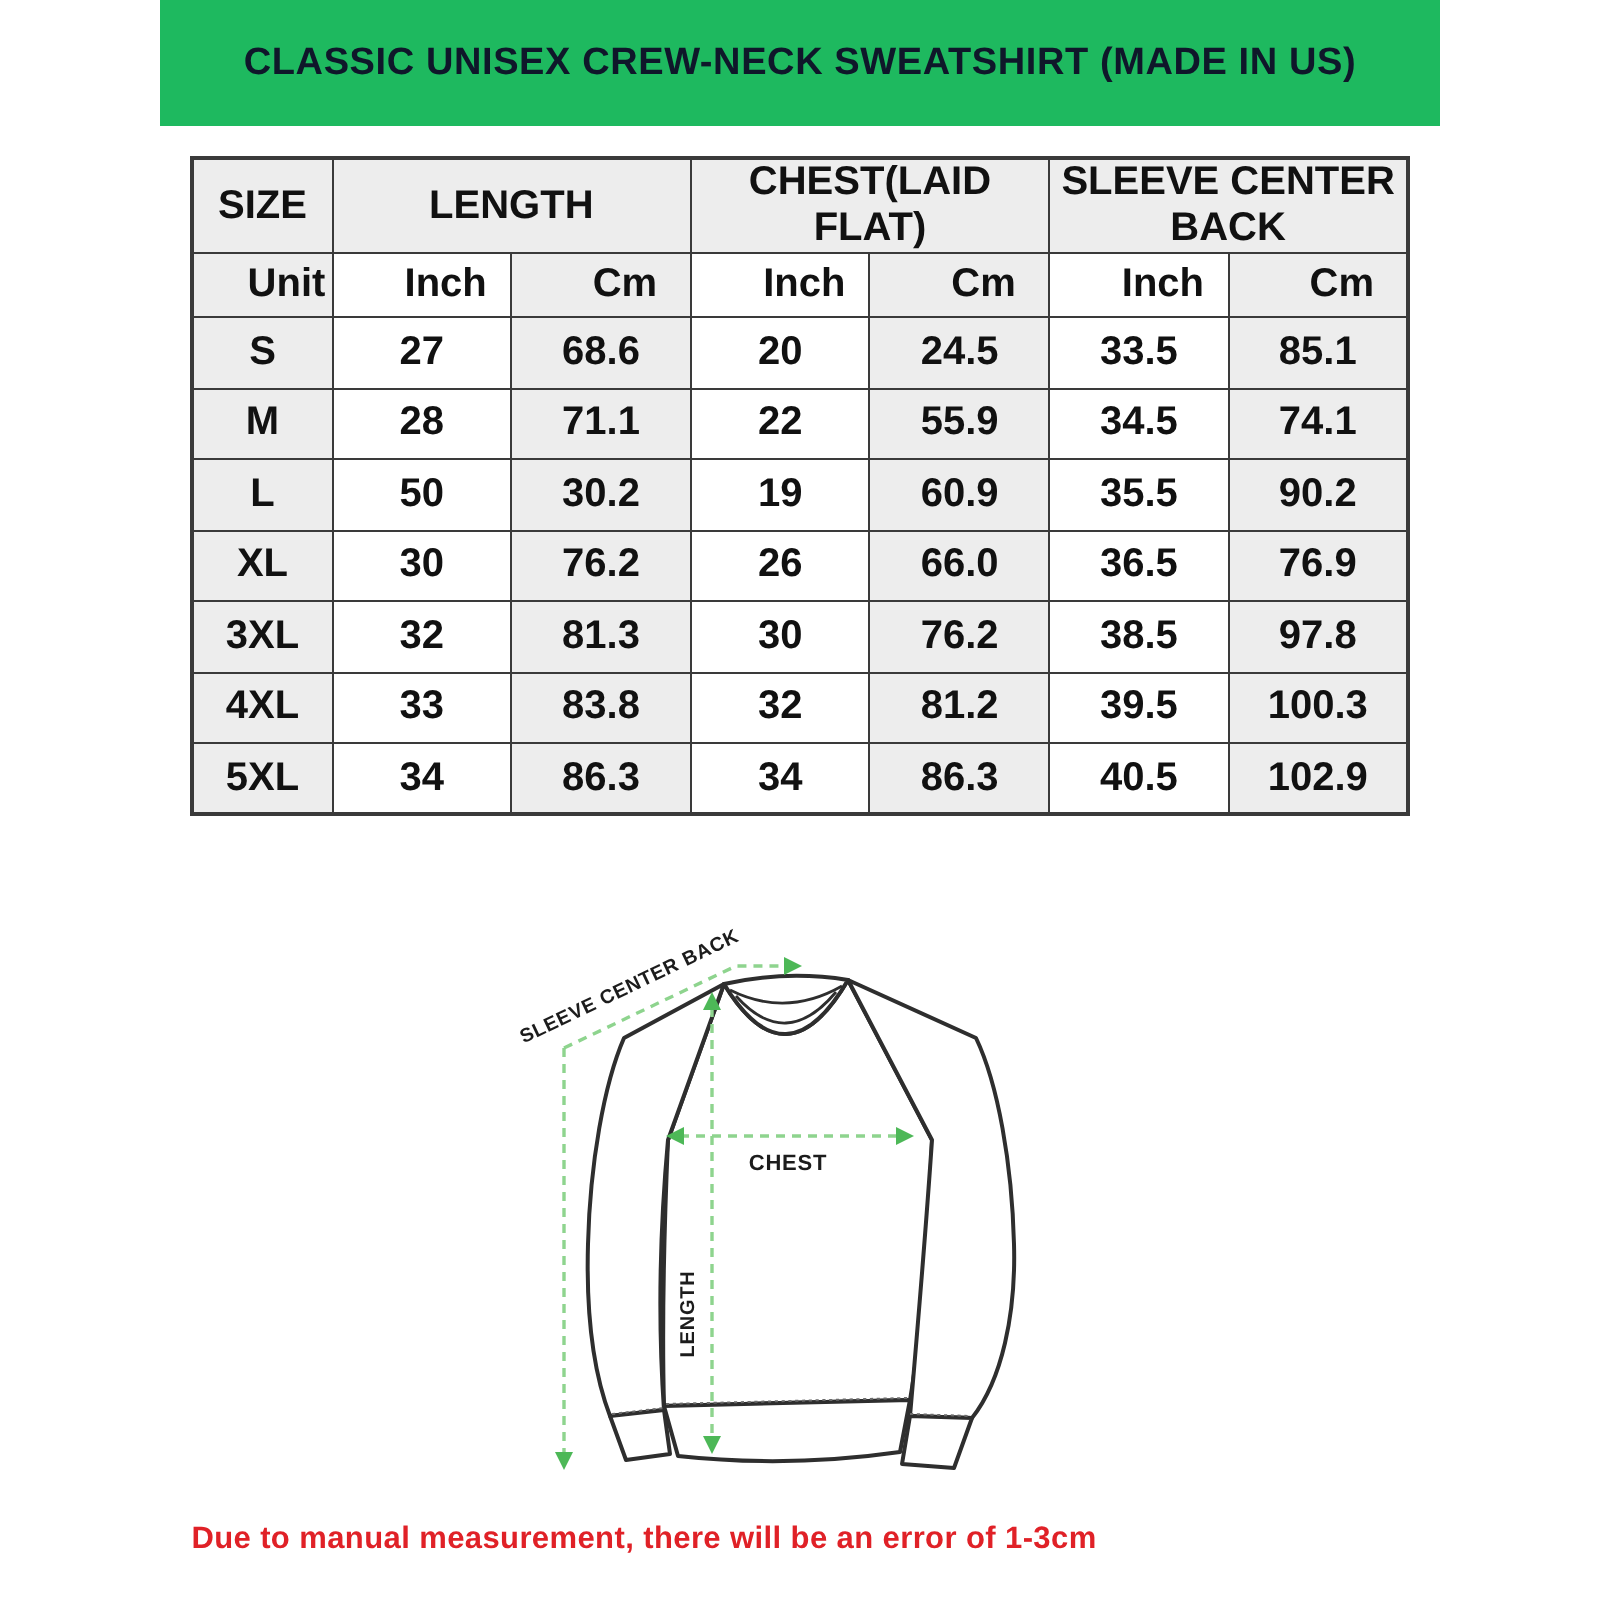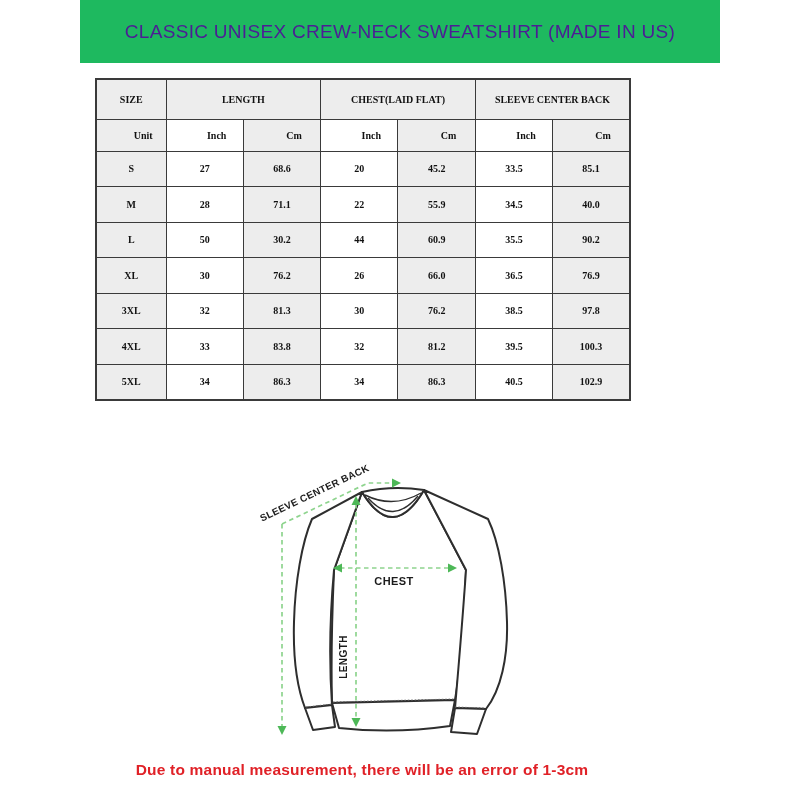--- a/index.html
+++ b/index.html
@@ -15,27 +15,27 @@
   body{
     width:800px;height:800px;position:relative;background:#ffffff;
     font-family:"Liberation Sans",sans-serif;color:#111;
   }
   .banner{
     position:absolute;left:80px;top:0;width:640px;height:63px;
     background:var(--banner-green);
     display:flex;align-items:center;justify-content:center;
   }
   .banner-title{
-    color:#4c1d95;font-size:19px;font-weight:normal;letter-spacing:.3px;white-space:nowrap;
+    color:#0f172a;font-size:19px;font-weight:bold;letter-spacing:.3px;white-space:nowrap;
   }
   .size-chart{
-    position:absolute;left:95px;top:78px;width:536px;
+    position:absolute;left:95px;top:78px;width:610px;
     border-collapse:collapse;table-layout:fixed;
     border:2px solid var(--border-dark);
-    font-size:10px;font-weight:bold;font-family:Liberation Serif, serif;
+    font-size:20px;font-weight:bold;
   }
   .size-chart th,.size-chart td{
     border:1.5px solid var(--border-dark);
     text-align:center;vertical-align:middle;
     padding:0;background:#fff;
   }
   .size-chart col.c-size{width:70px;}
   .size-chart tr.group-row th{height:40px;background:var(--cell-gray);}
   .size-chart tr.unit-row th{height:32px;padding-left:24px;}
   .size-chart tbody td{height:35.5px;}
@@ -44,21 +44,21 @@
   .size-chart tr.unit-row th:nth-child(3),
   .size-chart tr.unit-row th:nth-child(5),
   .size-chart tr.unit-row th:nth-child(7),
   .size-chart tbody td:nth-child(1),
   .size-chart tbody td:nth-child(3),
   .size-chart tbody td:nth-child(5),
   .size-chart tbody td:nth-child(7){background:var(--cell-gray);}
   .diagram{position:absolute;left:250px;top:450px;width:300px;height:300px;}
   .note{
     position:absolute;left:0;width:644px;top:761px;text-align:center;
-    color:var(--note-red);font-size:15.5px;font-weight:bold;letter-spacing:.2px;margin-left:40px;
+    color:var(--note-red);font-size:15.5px;font-weight:bold;letter-spacing:.2px;
   }
   svg .outline{fill:#ffffff;stroke:#2e2e2e;stroke-width:2;stroke-linejoin:round;stroke-linecap:round;}
   svg .ribline{fill:none;stroke:#2e2e2e;stroke-width:1.4;}
   svg .seam{fill:none;stroke:#6b6b6b;stroke-width:1;stroke-dasharray:1.6,1.8;}
   svg .measure{fill:none;stroke:var(--diagram-line);stroke-width:1.7;stroke-dasharray:4.5,3.5;}
   svg .arrow{fill:var(--diagram-arrow);stroke:none;}
   svg .dlabel{font-family:"Liberation Sans",sans-serif;font-weight:bold;fill:#1c1c1c;letter-spacing:.4px;}
 </style>
 </head>
 <body>
@@ -93,38 +93,38 @@
       <th>Inch</th>
       <th>Cm</th>
     </tr>
   </thead>
   <tbody>
     <tr>
       <td>S</td>
       <td>27</td>
       <td>68.6</td>
       <td>20</td>
-      <td>45.2</td>
+      <td>24.5</td>
       <td>33.5</td>
       <td>85.1</td>
     </tr>
     <tr>
       <td>M</td>
       <td>28</td>
       <td>71.1</td>
       <td>22</td>
       <td>55.9</td>
       <td>34.5</td>
-      <td>40.0</td>
+      <td>74.1</td>
     </tr>
     <tr>
       <td>L</td>
       <td>50</td>
       <td>30.2</td>
-      <td>44</td>
+      <td>19</td>
       <td>60.9</td>
       <td>35.5</td>
       <td>90.2</td>
     </tr>
     <tr>
       <td>XL</td>
       <td>30</td>
       <td>76.2</td>
       <td>26</td>
       <td>66.0</td>

